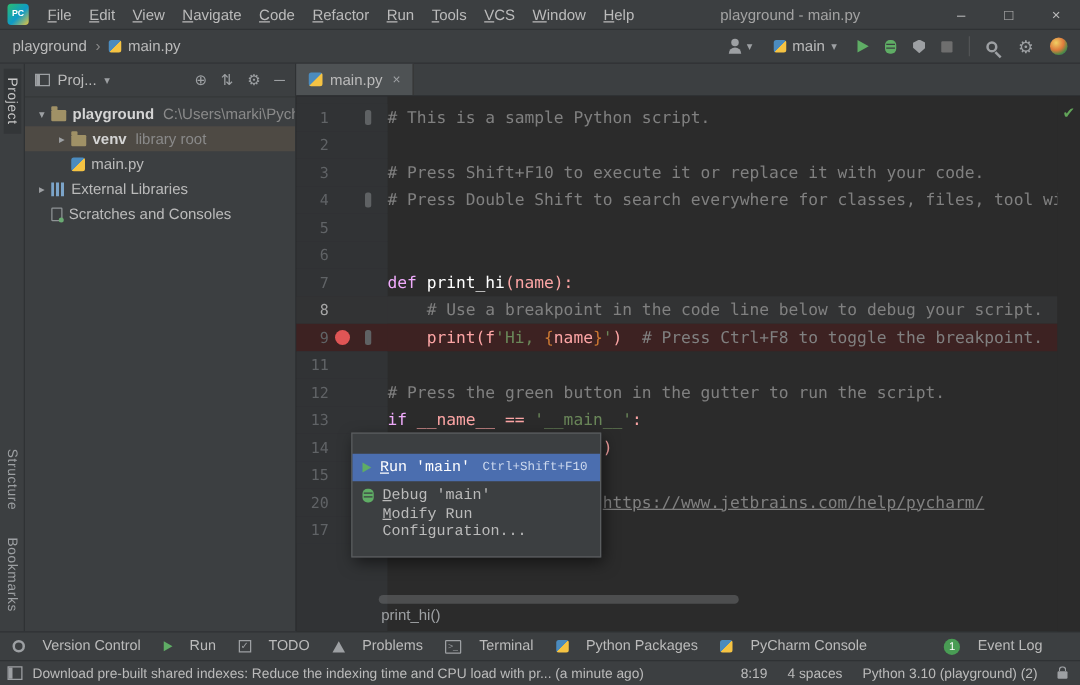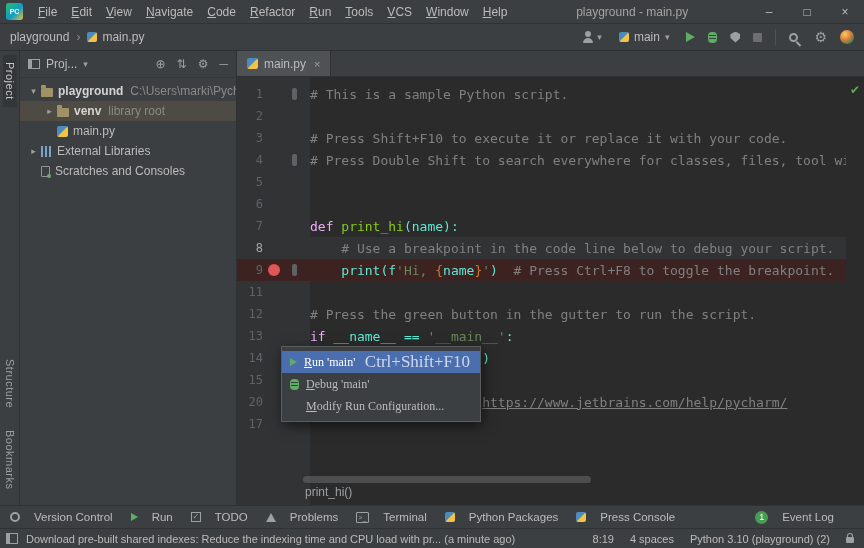--- a/index.html
+++ b/index.html
@@ -59,32 +59,32 @@
   .gutter-bg{position:absolute;left:0;top:0;bottom:0;width:73px;background:#313335}
   #lines{position:absolute;left:0;top:6px;right:18px}
   .code-line{height:22px;display:flex;align-items:center;font-family:"DejaVu Sans Mono","Liberation Mono",monospace;font-size:13px;white-space:pre;overflow:hidden}
   .gutter{flex:0 0 73px;align-self:stretch;display:flex;align-items:center;background:#313335;position:relative}
   .lnum{width:26px;text-align:right;color:#606366;font-size:12px}
   .bp-dot{position:absolute;left:31px;top:5px;width:12px;height:12px;border-radius:50%;background:#e05555}
   .fold-mark{position:absolute;left:55px;top:5px;width:5px;height:12px;border-radius:2px;background:#5f6264}
   .code-line.bp,.code-line.bp .gutter{background:#3d2222}
   .code-line.cur,.code-line.cur .gutter{background:#323334}
   .code-line.cur .lnum{color:#a7a7a7}
-  .tk-comment{color:#808080}.tk-kw{color:#f0abfc}.tk-fn{color:#84cc16}
-  .tk-str{color:#6a8759}.tk-brace{color:#cc7832}.tk-plain{color:#5eead4}
+  .tk-comment{color:#808080}.tk-kw{color:#f0abfc}.tk-fn{color:#ffffff}
+  .tk-str{color:#6a8759}.tk-brace{color:#cc7832}.tk-plain{color:#fca5a5}
   .tk-link{color:#808080;text-decoration:underline}
   .hscroll{position:absolute;left:66px;bottom:22px;width:288px;height:7px;border-radius:4px;background:#6a6c6e;opacity:.55}
   .ed-crumb{position:absolute;left:68px;bottom:6px;font-size:12px;color:#9da0a3;font-family:"Liberation Sans",sans-serif}
   .error-stripe{position:absolute;right:0;top:0;bottom:0;width:18px;background:#2b2b2b;text-align:center}
   .check{color:#62a559;font-size:12px;display:inline-block;margin-top:6px}
 
-  .ctx-menu{position:absolute;left:44px;top:269px;width:200px;background:#3c3f41;border:1px solid #5a5d5f;box-shadow:2px 4px 12px rgba(0,0,0,.55);padding:4px 0;font-family:Liberation Serif, serif;font-size:12px;z-index:5}
+  .ctx-menu{position:absolute;left:44px;top:269px;width:200px;background:#3c3f41;border:1px solid #5a5d5f;box-shadow:2px 4px 12px rgba(0,0,0,.55);padding:16px 0;font-family:Liberation Mono, monospace;font-size:12px;z-index:5}
   .ctx-row{height:22px;display:flex;align-items:center;gap:7px;padding:0 10px 0 8px;color:#bbbbbb}
   .ctx-row.selected{background:#4b6eaf;color:#fff}
-  .ctx-shortcut{margin-left:auto;color:#9da0a3;font-size:17px}
+  .ctx-shortcut{margin-left:auto;color:#9da0a3;font-size:10px}
   .ctx-row.selected .ctx-shortcut{color:#cdd9ee}
   .ctx-spacer{width:9px;flex:none}
 
   
   .bottom-bar{height:23px;flex:none;display:flex;align-items:center;padding:0 10px;border-top:1px solid #2f3234;font-size:11.5px;background:#3c3f41}
   .bb-group{display:flex;align-items:center;gap:18px}
   .bb-group.right{margin-left:auto;margin-right:20px}
   .bb-item{display:flex;align-items:center;gap:14px;color:#bbbbbb;cursor:default}
   .status-bar{height:20px;flex:none;display:flex;align-items:center;gap:8px;padding:0 10px 0 6px;border-top:1px solid #2f3234;font-size:11px;color:#bbbbbb;background:#3c3f41}
   .status-msg{overflow:hidden;white-space:nowrap}
@@ -335,21 +335,21 @@
         <div class="bb-item">
           <span class="i-terminal"></span>
           <span>Terminal</span>
         </div>
         <div class="bb-item">
           <span class="i-python sm"></span>
           <span>Python Packages</span>
         </div>
         <div class="bb-item">
           <span class="i-python sm"></span>
-          <span>Press Console</span>
+          <span>PyCharm Console</span>
         </div>
       </div>
     <div id="bb-right" class="bb-group right">
         <div class="bb-item">
           <span class="i-event">1</span>
           <span>Event Log</span>
         </div>
       </div>
   </div>
 

